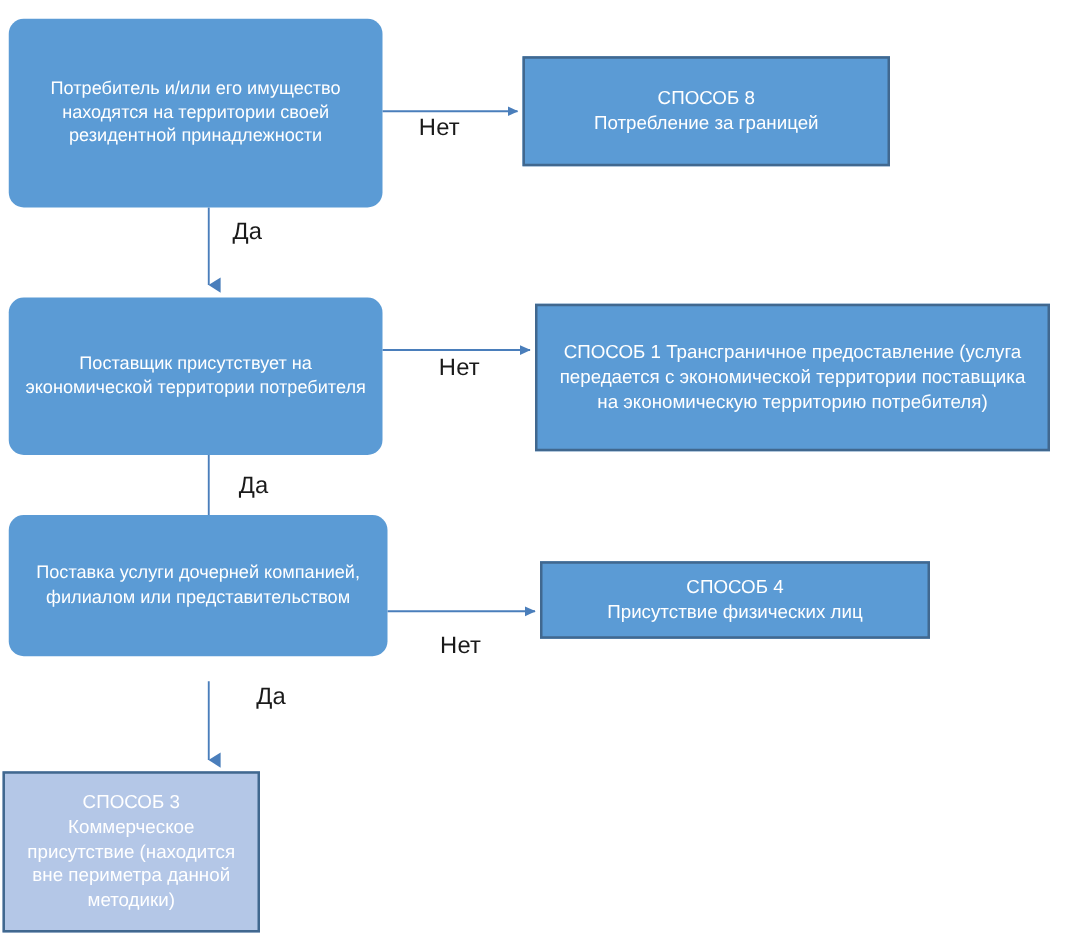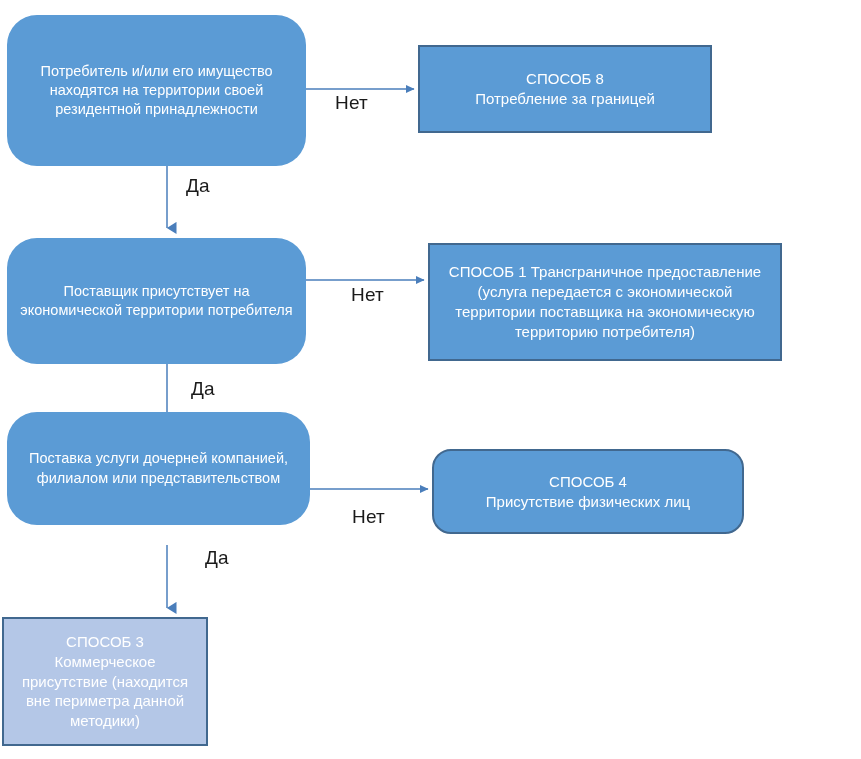--- a/index.html
+++ b/index.html
@@ -30,21 +30,21 @@
     line-height: 1.32;
     padding: 4px 8px;
   }
   .node .node-text {
     display: block;
     width: 100%;
     white-space: pre-line;
   }
   .decision {
     background: #5B9BD5;
-    border-radius: 30px;
+    border-radius: 12px;
     font-size: 14.5px;
   }
   .mode-box {
     background: #5B9BD5;
     border: 2px solid #41688F;
     font-size: 15px;
   }
   .mode-box.muted {
     background: #B4C7E7;
     border: 2px solid #41688F;
@@ -100,25 +100,25 @@
 
   <div class="node decision" style="left:7px; top:412px; width:303px; height:113px;">
     <span class="node-text">Поставка услуги дочерней компанией, филиалом или представительством</span>
   </div>
 
   <div class="node mode-box" style="left:418px; top:45px; width:294px; height:88px;">
     <span class="node-text">СПОСОБ 8
 Потребление за границей</span>
   </div>
 
-  <div class="node mode-box" style="left:428px; top:243px; width:354px; height:118px; padding:6px 10px;">
+  <div class="node mode-box" style="left:428px; top:243px; width:412px; height:118px; padding:6px 10px;">
     <span class="node-text">СПОСОБ 1 Трансграничное предоставление (услуга передается с экономической территории поставщика на экономическую территорию потребителя)</span>
   </div>
 
-  <div class="node mode-box" style="left:432px; top:449px; width:312px; height:85px;border-radius:19px;">
+  <div class="node mode-box" style="left:432px; top:449px; width:312px; height:62px;">
     <span class="node-text">СПОСОБ 4
 Присутствие физических лиц</span>
   </div>
 
   <div class="node mode-box muted" style="left:2px; top:617px; width:206px; height:129px; padding:20px 14px;">
     <span class="node-text">СПОСОБ 3 Коммерческое присутствие (находится вне периметра данной методики)</span>
   </div>
 
   <span class="edge-label" style="left:335px; top:92px;">Нет</span>
 

